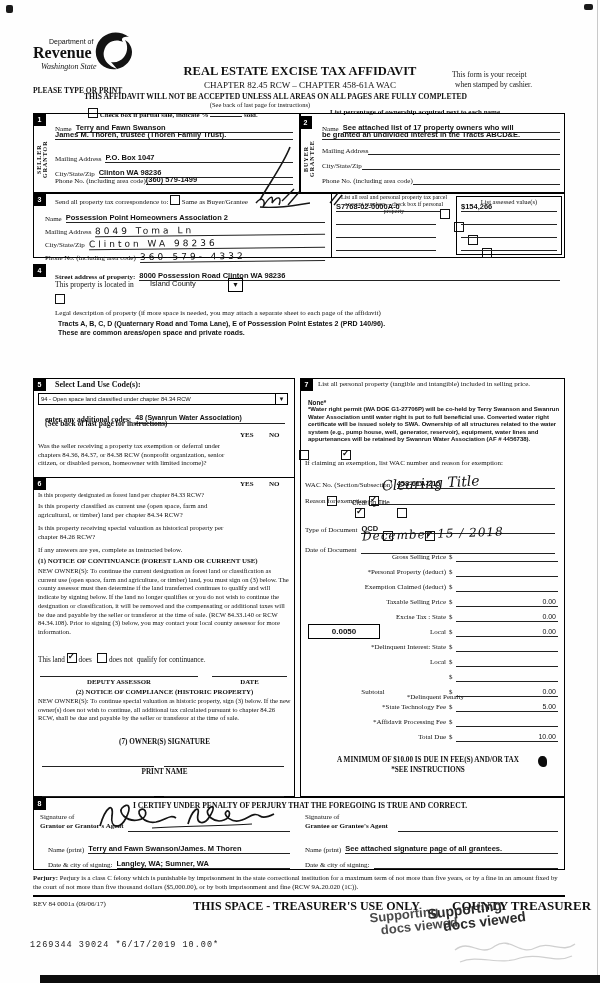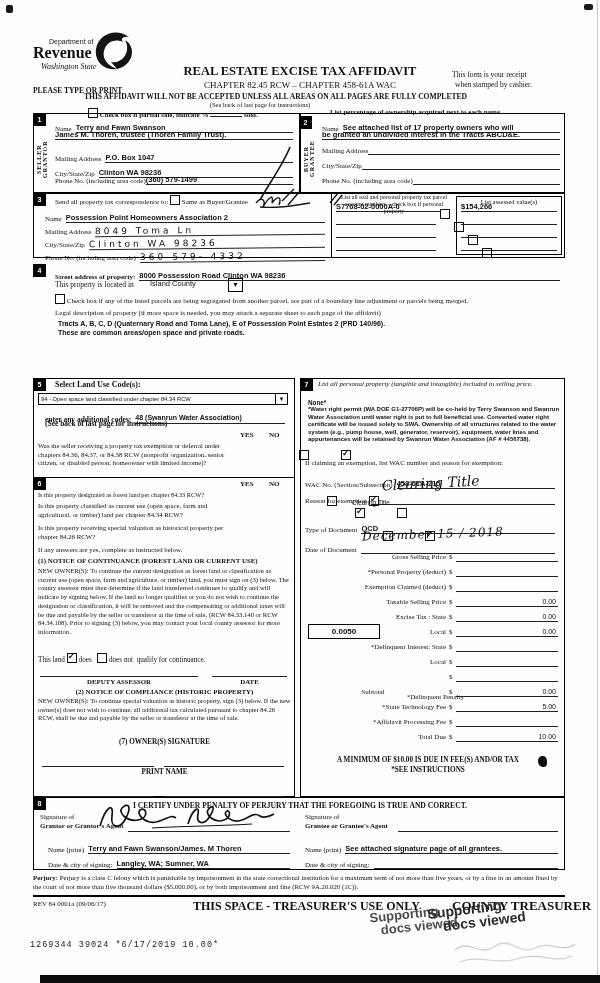--- a/index.html
+++ b/index.html
@@ -186,21 +186,20 @@
     <span>This property is located in</span>
   </div>
   <div class="abs" style="left:150px;top:279px;font:7.5px 'Liberation Sans',sans-serif;">
     <span>Island County</span>
   </div>
   <div class="abs" style="left:228px;top:278px;width:13px;height:12px;border:1.5px solid #000;display:flex;align-items:center;justify-content:center;">
     <span style="font-size:7px;">▼</span>
   </div>
   <div class="abs" style="left:55px;top:294px;width:505px;font-size:7px;">
     <span class="cb"></span>
-    <span>Check box if any of the listed parcels are being segregated from another parcel, are part of a boundary line adjustment or parcels being merged.</span>
   </div>
   <div class="abs" style="left:55px;top:309px;width:505px;font-size:7px;">Legal description of property (if more space is needed, you may attach a separate sheet to each page of the affidavit)</div>
   <div class="abs" style="left:58px;top:320px;font:bold 7px 'Liberation Sans',sans-serif;">Tracts A, B, C, D (Quaternary Road and Toma Lane), E of Possession Point Estates 2 (PRD 140/96).</div>
   <div class="abs" style="left:58px;top:329px;font:bold 7px 'Liberation Sans',sans-serif;">These are common areas/open space and private roads.</div>
 
   
   <div class="abs box" style="left:33px;top:378px;width:262px;height:419px;"></div>
   <div class="abs numbox" style="left:33px;top:378px;">5</div>
   <div class="abs b" style="left:55px;top:380px;font-size:8px;">Select Land Use Code(s):</div>
   <div class="abs" style="left:38px;top:393px;width:250px;height:12px;border:1.2px solid #000;display:flex;align-items:center;box-sizing:border-box;">
@@ -260,21 +259,21 @@
   <div class="abs ctr b" style="left:38px;top:738px;width:253px;font-size:7.2px;">(7) OWNER(S) SIGNATURE</div>
   <div class="abs fill" style="left:42px;top:758px;width:112px;height:8px;"></div>
   <div class="abs fill" style="left:164px;top:758px;width:120px;height:8px;"></div>
   <div class="abs ctr b" style="left:38px;top:768px;width:253px;font-size:7.2px;">PRINT NAME</div>
   <div class="abs fill" style="left:42px;top:788px;width:112px;height:8px;"></div>
   <div class="abs fill" style="left:164px;top:788px;width:120px;height:8px;"></div>
 
   
   <div class="abs box" style="left:300px;top:378px;width:265px;height:419px;"></div>
   <div class="abs numbox" style="left:300px;top:378px;">7</div>
-  <div class="abs" style="left:318px;top:380px;width:242px;font-size:7px;line-height:9px;text-indent:0;font-style:italic;">List all  personal property (tangible and intangible) included in selling price.</div>
+  <div class="abs" style="left:318px;top:380px;width:242px;font-size:7px;line-height:9px;text-indent:0;">List all  personal property (tangible and intangible) included in selling price.</div>
   <div class="abs bs" style="left:308px;top:399px;font-size:6.3px;">None*</div>
   <div class="abs bs" style="left:308px;top:406px;width:252px;">*Water right permit (WA DOE G1-27706P) will be co-held by Terry Swanson and Swanrun Water Association until water right is put to full beneficial use.  Converted water right certificate will be issued solely to SWA. Ownership of all structures related to the water system (e.g., pump house, well, generator, reservoir), equipment, water lines and appurtenances will be retained by Swanrun Water Association (AF # 4456738).</div>
   <div class="abs" style="left:305px;top:459px;width:255px;font-size:7px;">If claiming an exemption, list WAC number and reason for exemption:</div>
   <div class="abs row" style="left:305px;top:471px;width:250px;">
     <span class="lb">WAC No. (Section/Subsection)</span>&nbsp;
     <span class="fillgrow tv" style="flex:none;width:90px;">458-61A-215</span>
     <span class="fillgrow"></span>
   </div>
   <div class="abs row" style="left:305px;top:487px;width:250px;">
     <span class="lb">Reason for exemption</span>&nbsp;

